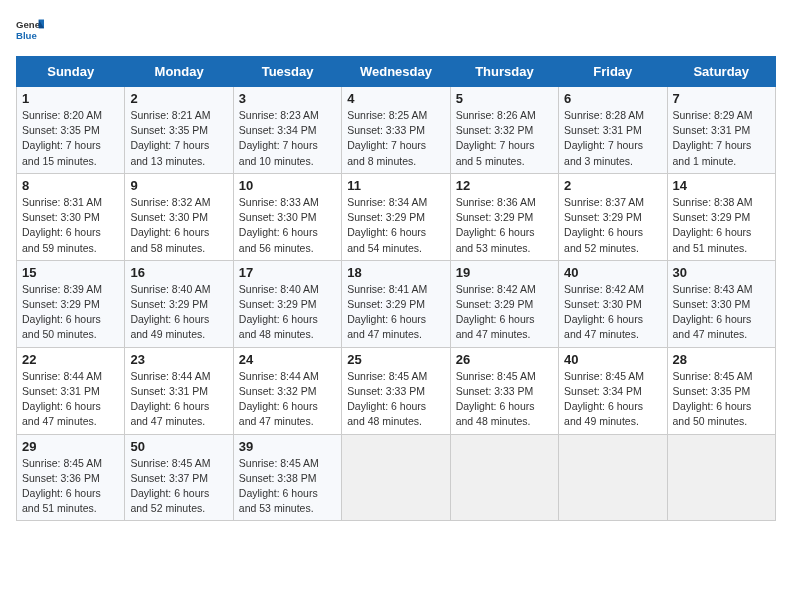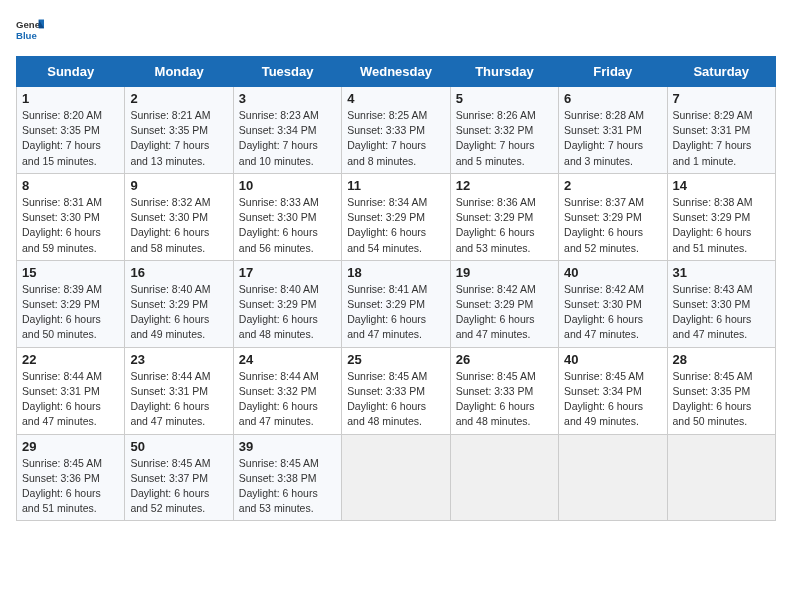--- a/index.html
+++ b/index.html
@@ -272,21 +272,21 @@
       </td>
         <td>
         <span class="day-number">40</span>
         <div class="day-info">
           Sunrise: 8:42 AM<br>
           Sunset: 3:30 PM<br>
           Daylight: 6 hours and 47 minutes.
         </div>
       </td>
         <td>
-        <span class="day-number">31</span>
+        <span class="day-number">30</span>
         <div class="day-info">
           Sunrise: 8:43 AM<br>
           Sunset: 3:30 PM<br>
           Daylight: 6 hours and 47 minutes.
         </div>
       </td>
       </tr>
       <tr>
         <td>
         <span class="day-number">22</span>

